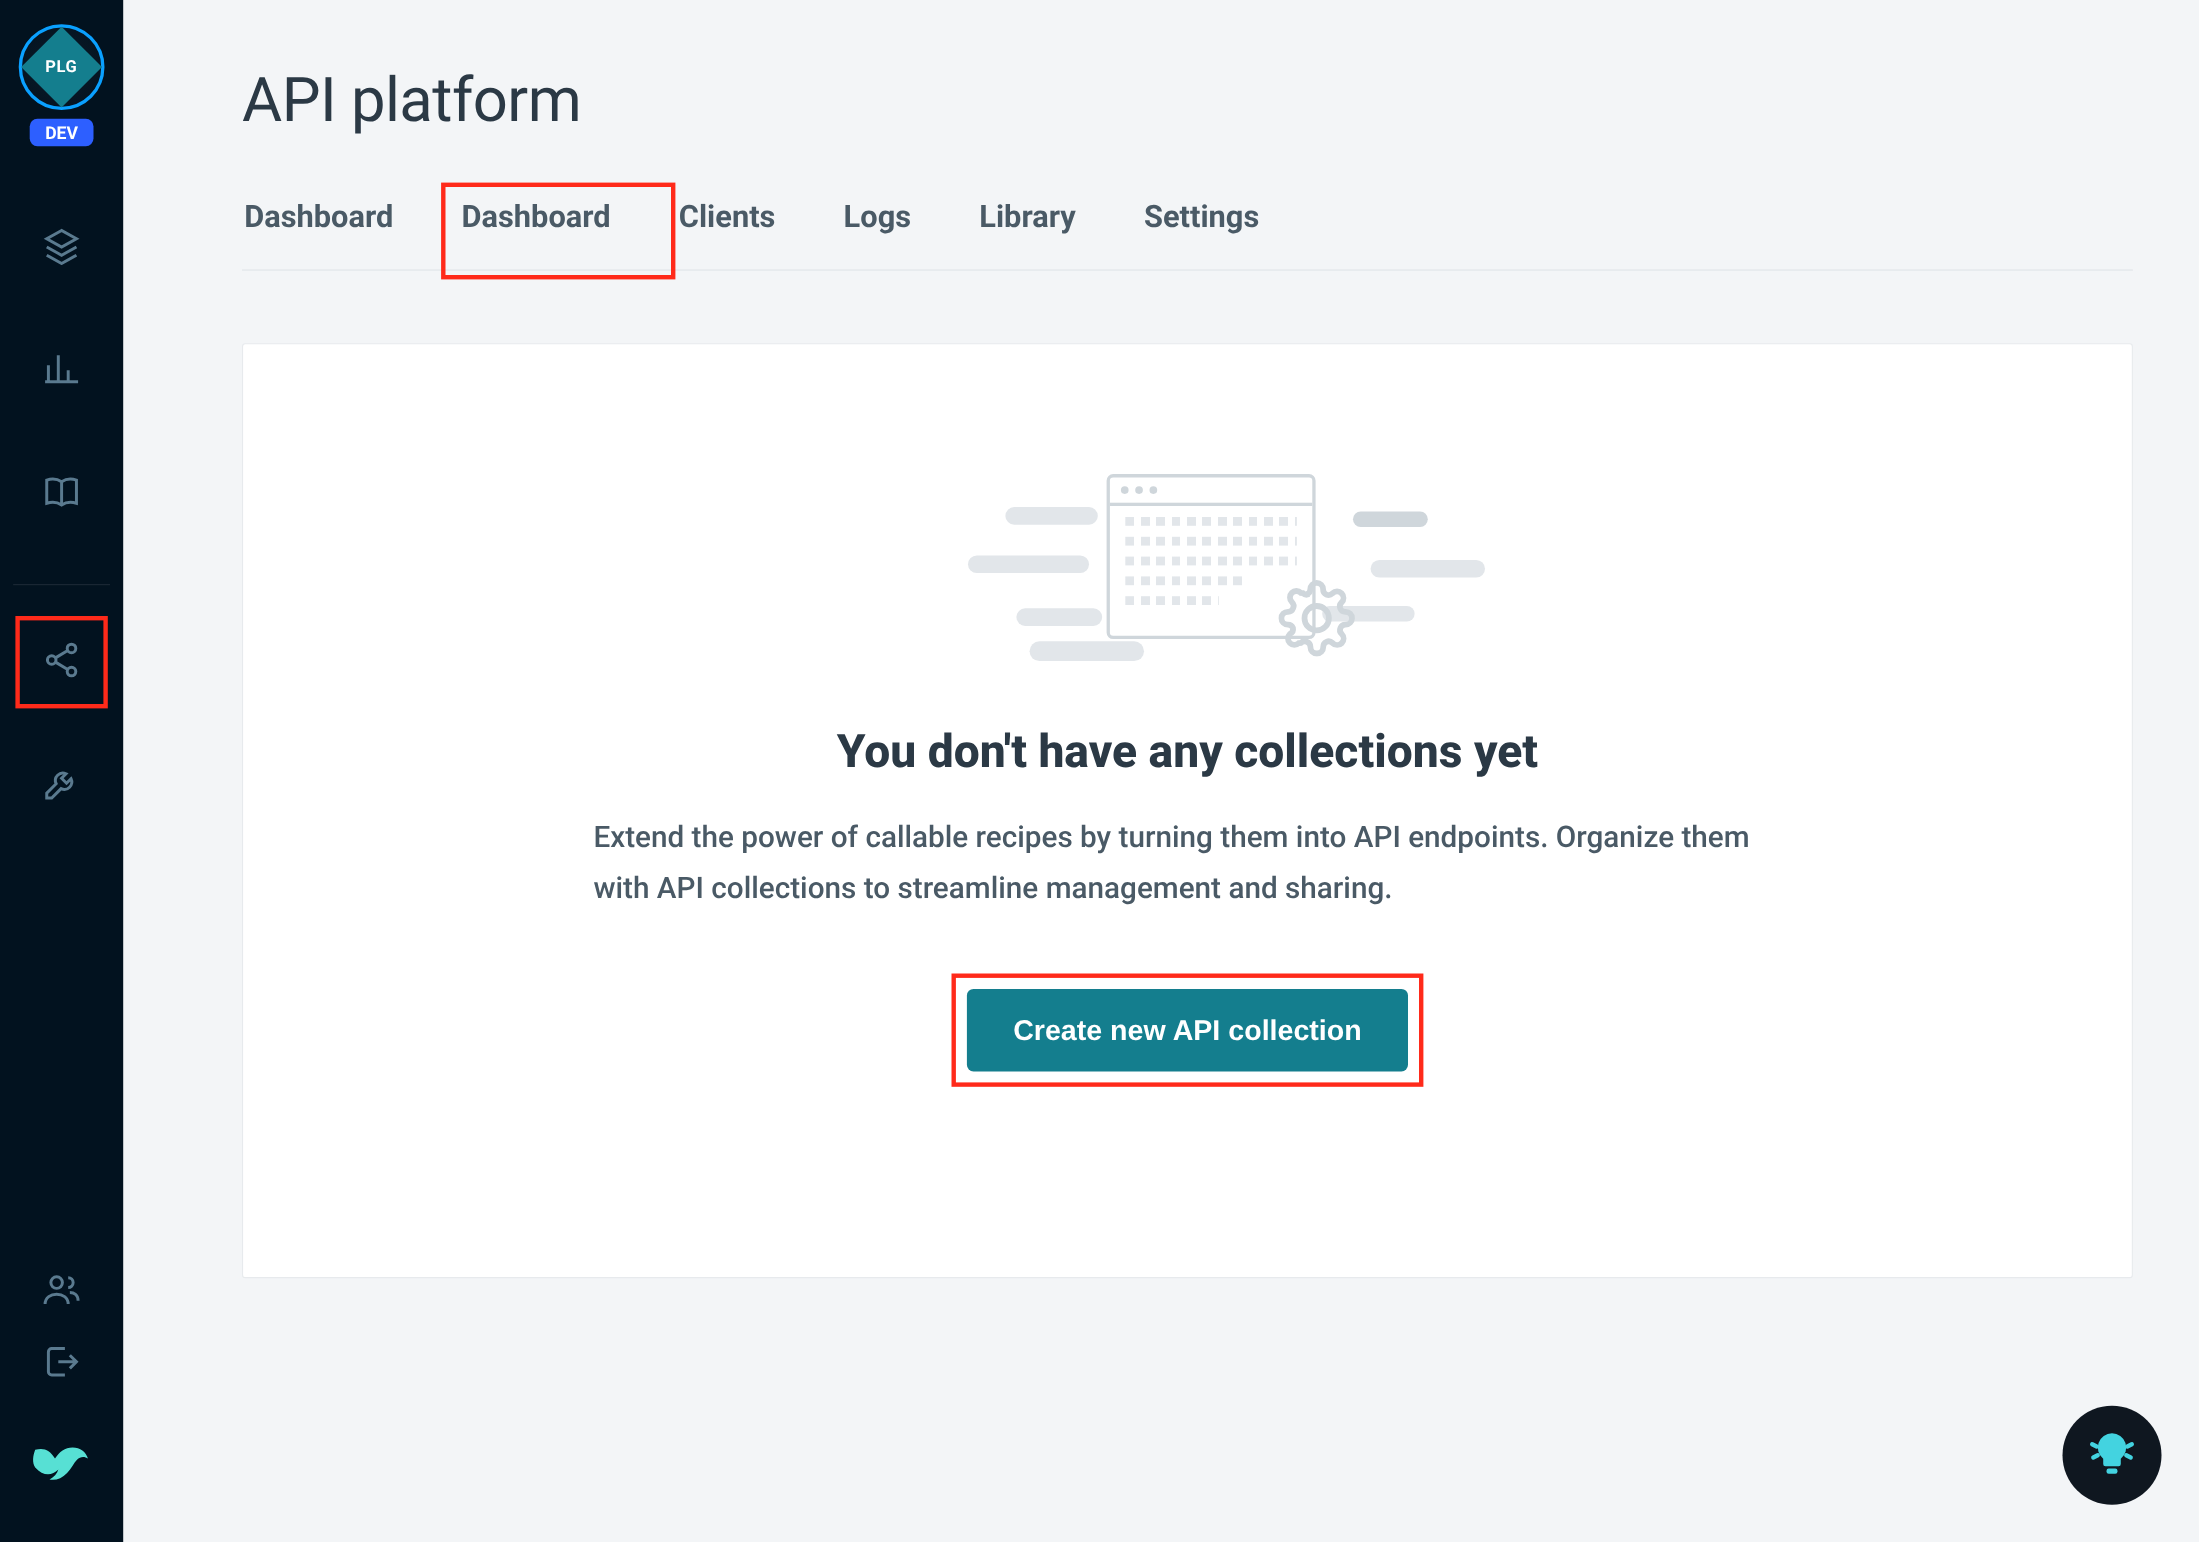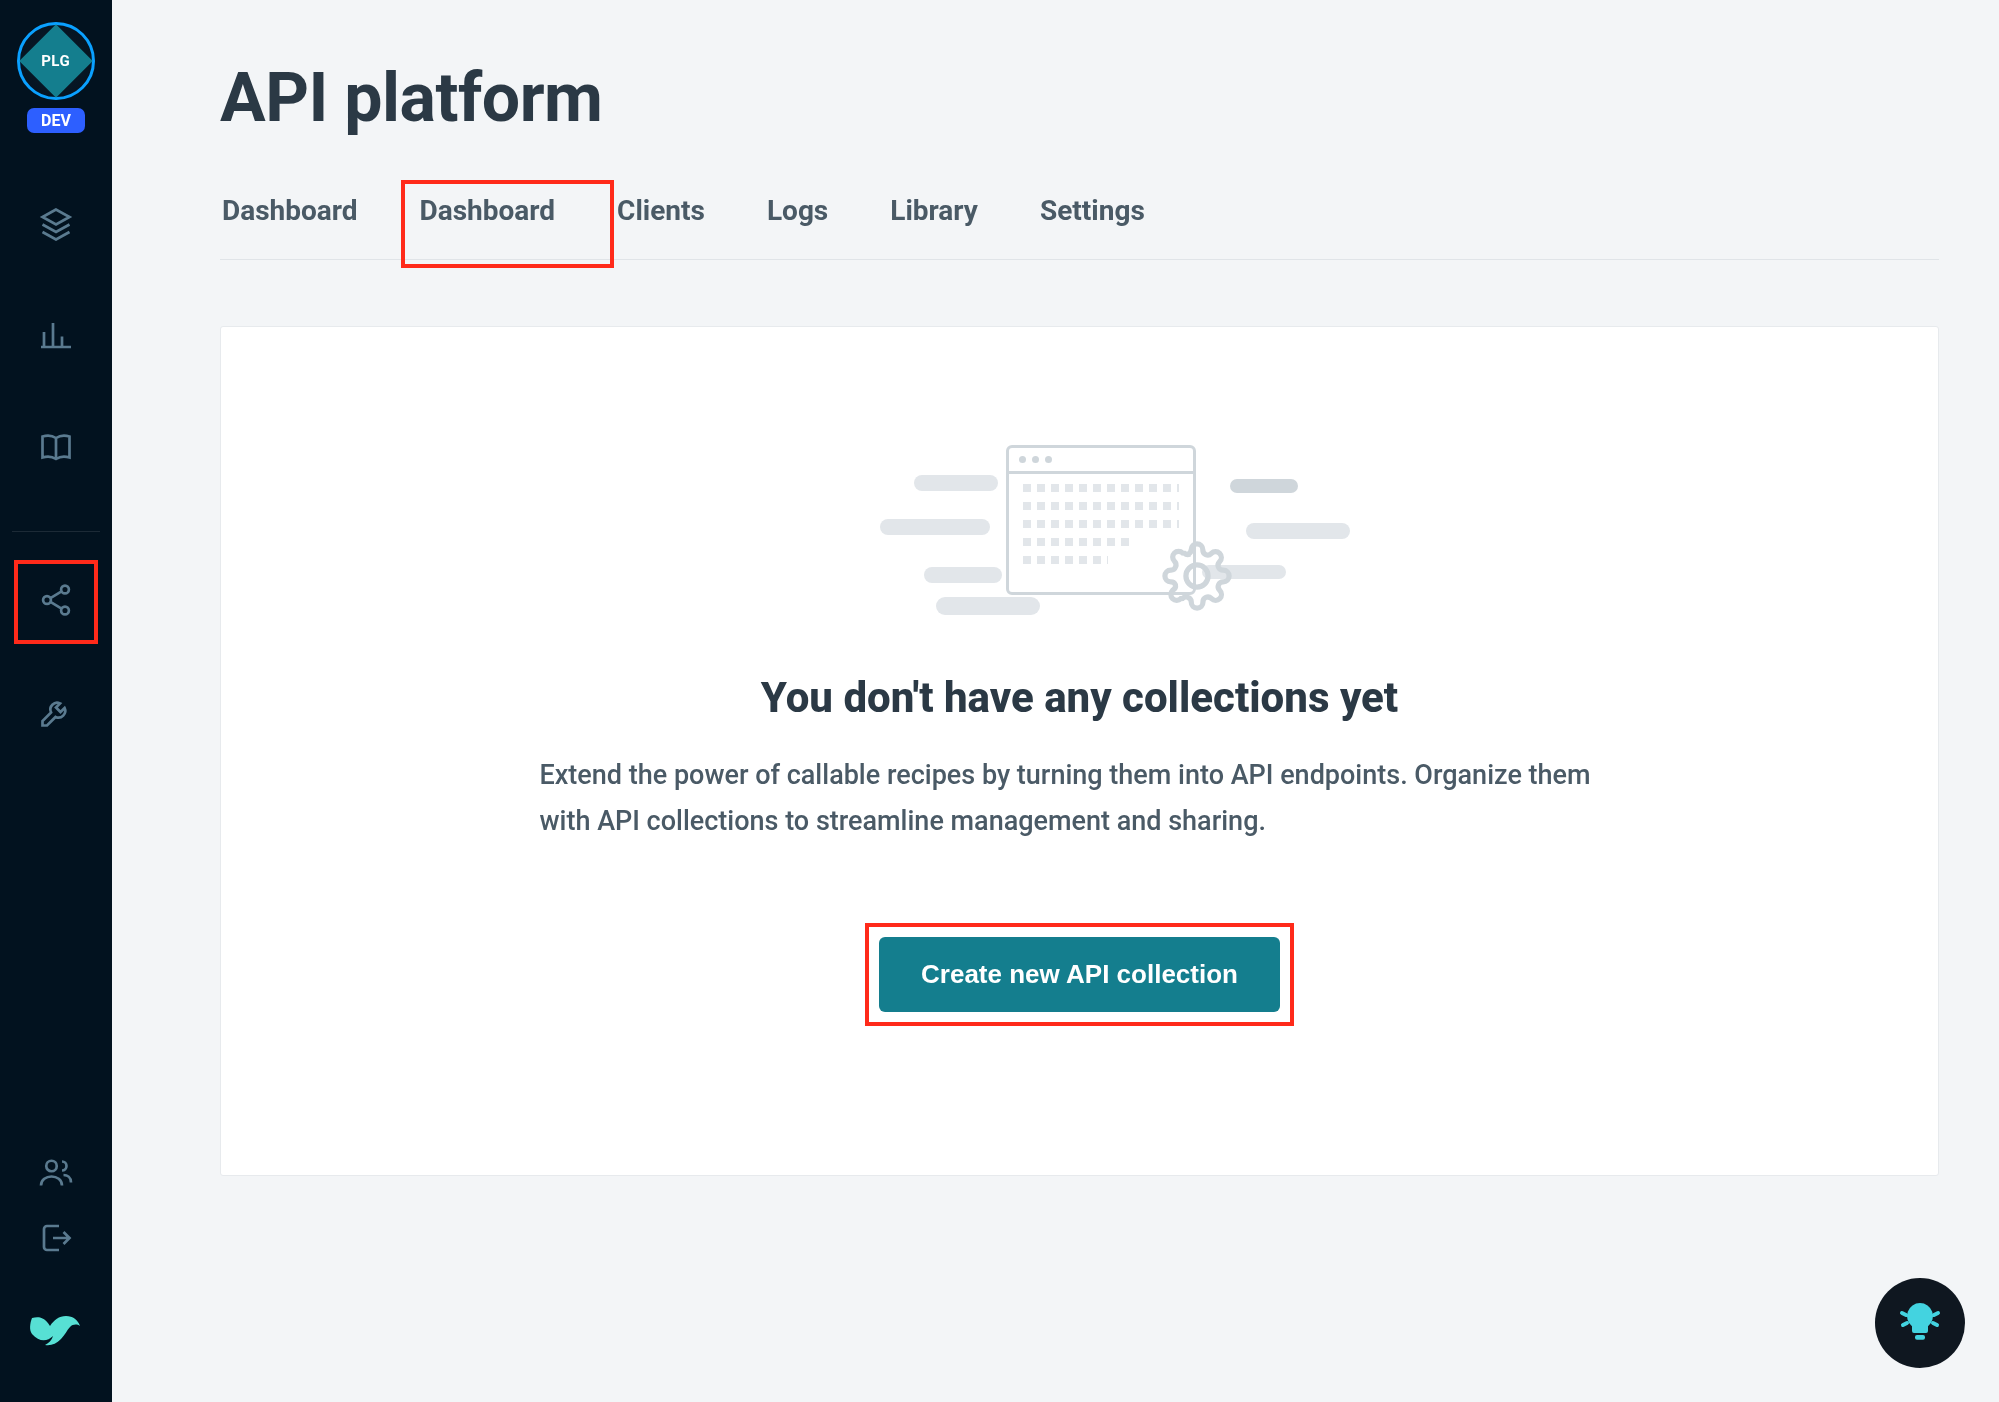--- a/index.html
+++ b/index.html
@@ -97,22 +97,22 @@
     }
     .brand-mark svg { width: 60px; height: 56px; }
 
     
     .main {
       flex: 1;
       padding: 58px 60px 0 108px;
       position: relative;
     }
     .page-title {
-      font-size: 68px;
-      font-weight: 700;
+      font-size: 56px;
+      font-weight: 400;
       color: #2b3945;
       letter-spacing: -0.5px;
     }
 
     .tabs-row {
       display: flex;
       align-items: flex-end;
       gap: 58px;
       margin-top: 56px;
       border-bottom: 1px solid #e0e4e8;
@@ -207,21 +207,21 @@
       color: #4a5a66;
       text-align: left;
       line-height: 1.72;
       margin-top: 30px;
       max-width: 1080px;
       font-weight: 500;
     }
 
     .cta-wrap {
       position: relative;
-      margin-top: 92px;
+      margin-top: 68px;
     }
     .cta-button {
       background: #147e8e;
       color: #fff;
       font-size: 26px;
       font-weight: 700;
       padding: 22px 42px;
       border: none;
       border-radius: 6px;
       cursor: pointer;

